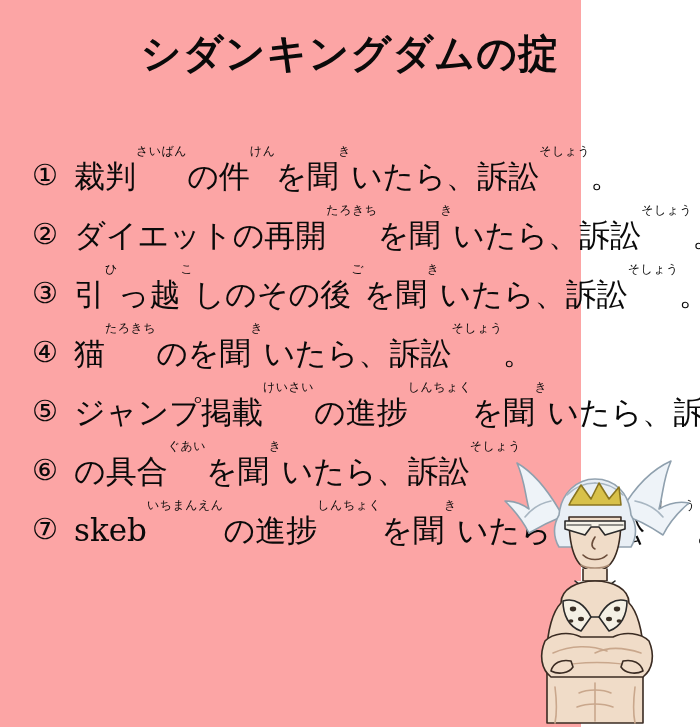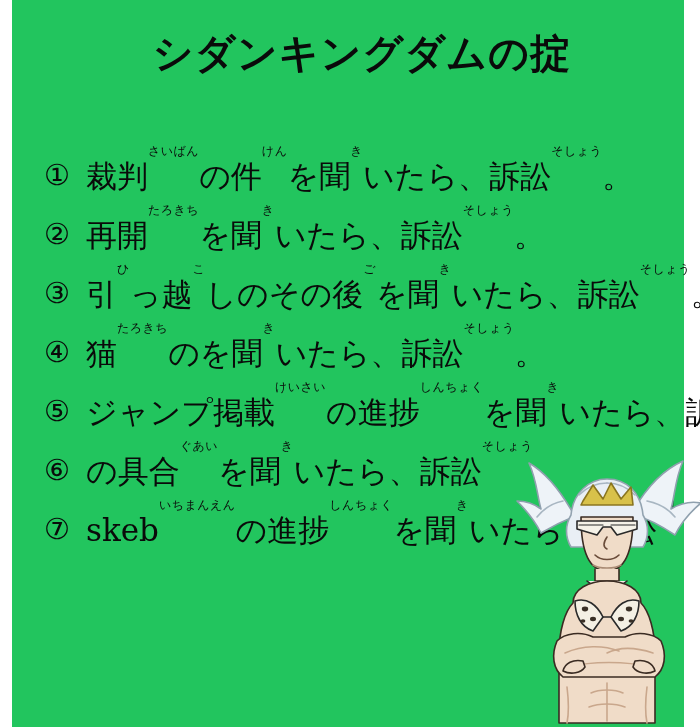--- a/index.html
+++ b/index.html
@@ -10,24 +10,23 @@
     width: 700px;
     height: 727px;
     background: #ffffff;
     font-family: "Liberation Serif", "DejaVu Serif", serif;
     overflow: hidden;
     position: relative;
   }
 
   .page {
     position: relative;
-    width: 672px;
+    width: 581px;
     height: 727px;
-    background: #22c55e;
-    margin-left: 12px;
+    background: #fca5a5;
   }
 
   
   .title {
     position: absolute;
     top: 26px;
     left: 0;
     width: 700px;
     text-align: center;
     font-family: "DejaVu Sans", "Liberation Sans", sans-serif;
@@ -122,20 +121,21 @@
           <ruby class="seg"><span>聞</span><rt>き</rt></ruby>
           <span class="seg">いたら、</span>
           <ruby class="seg"><span>訴訟</span><rt>そしょう</rt></ruby>
           <span class="seg">。</span>
       </span>
     </div>
 
     <div class="rule">
       <span class="rule-num">②</span>
       <span class="rule-text">
+        <span class="seg">ダイエットの</span>
           <ruby class="seg"><span>再開</span><rt>たろきち</rt></ruby>
           <span class="seg">を</span>
           <ruby class="seg"><span>聞</span><rt>き</rt></ruby>
           <span class="seg">いたら、</span>
           <ruby class="seg"><span>訴訟</span><rt>そしょう</rt></ruby>
           <span class="seg">。</span>
       </span>
     </div>
 
     <div class="rule">

